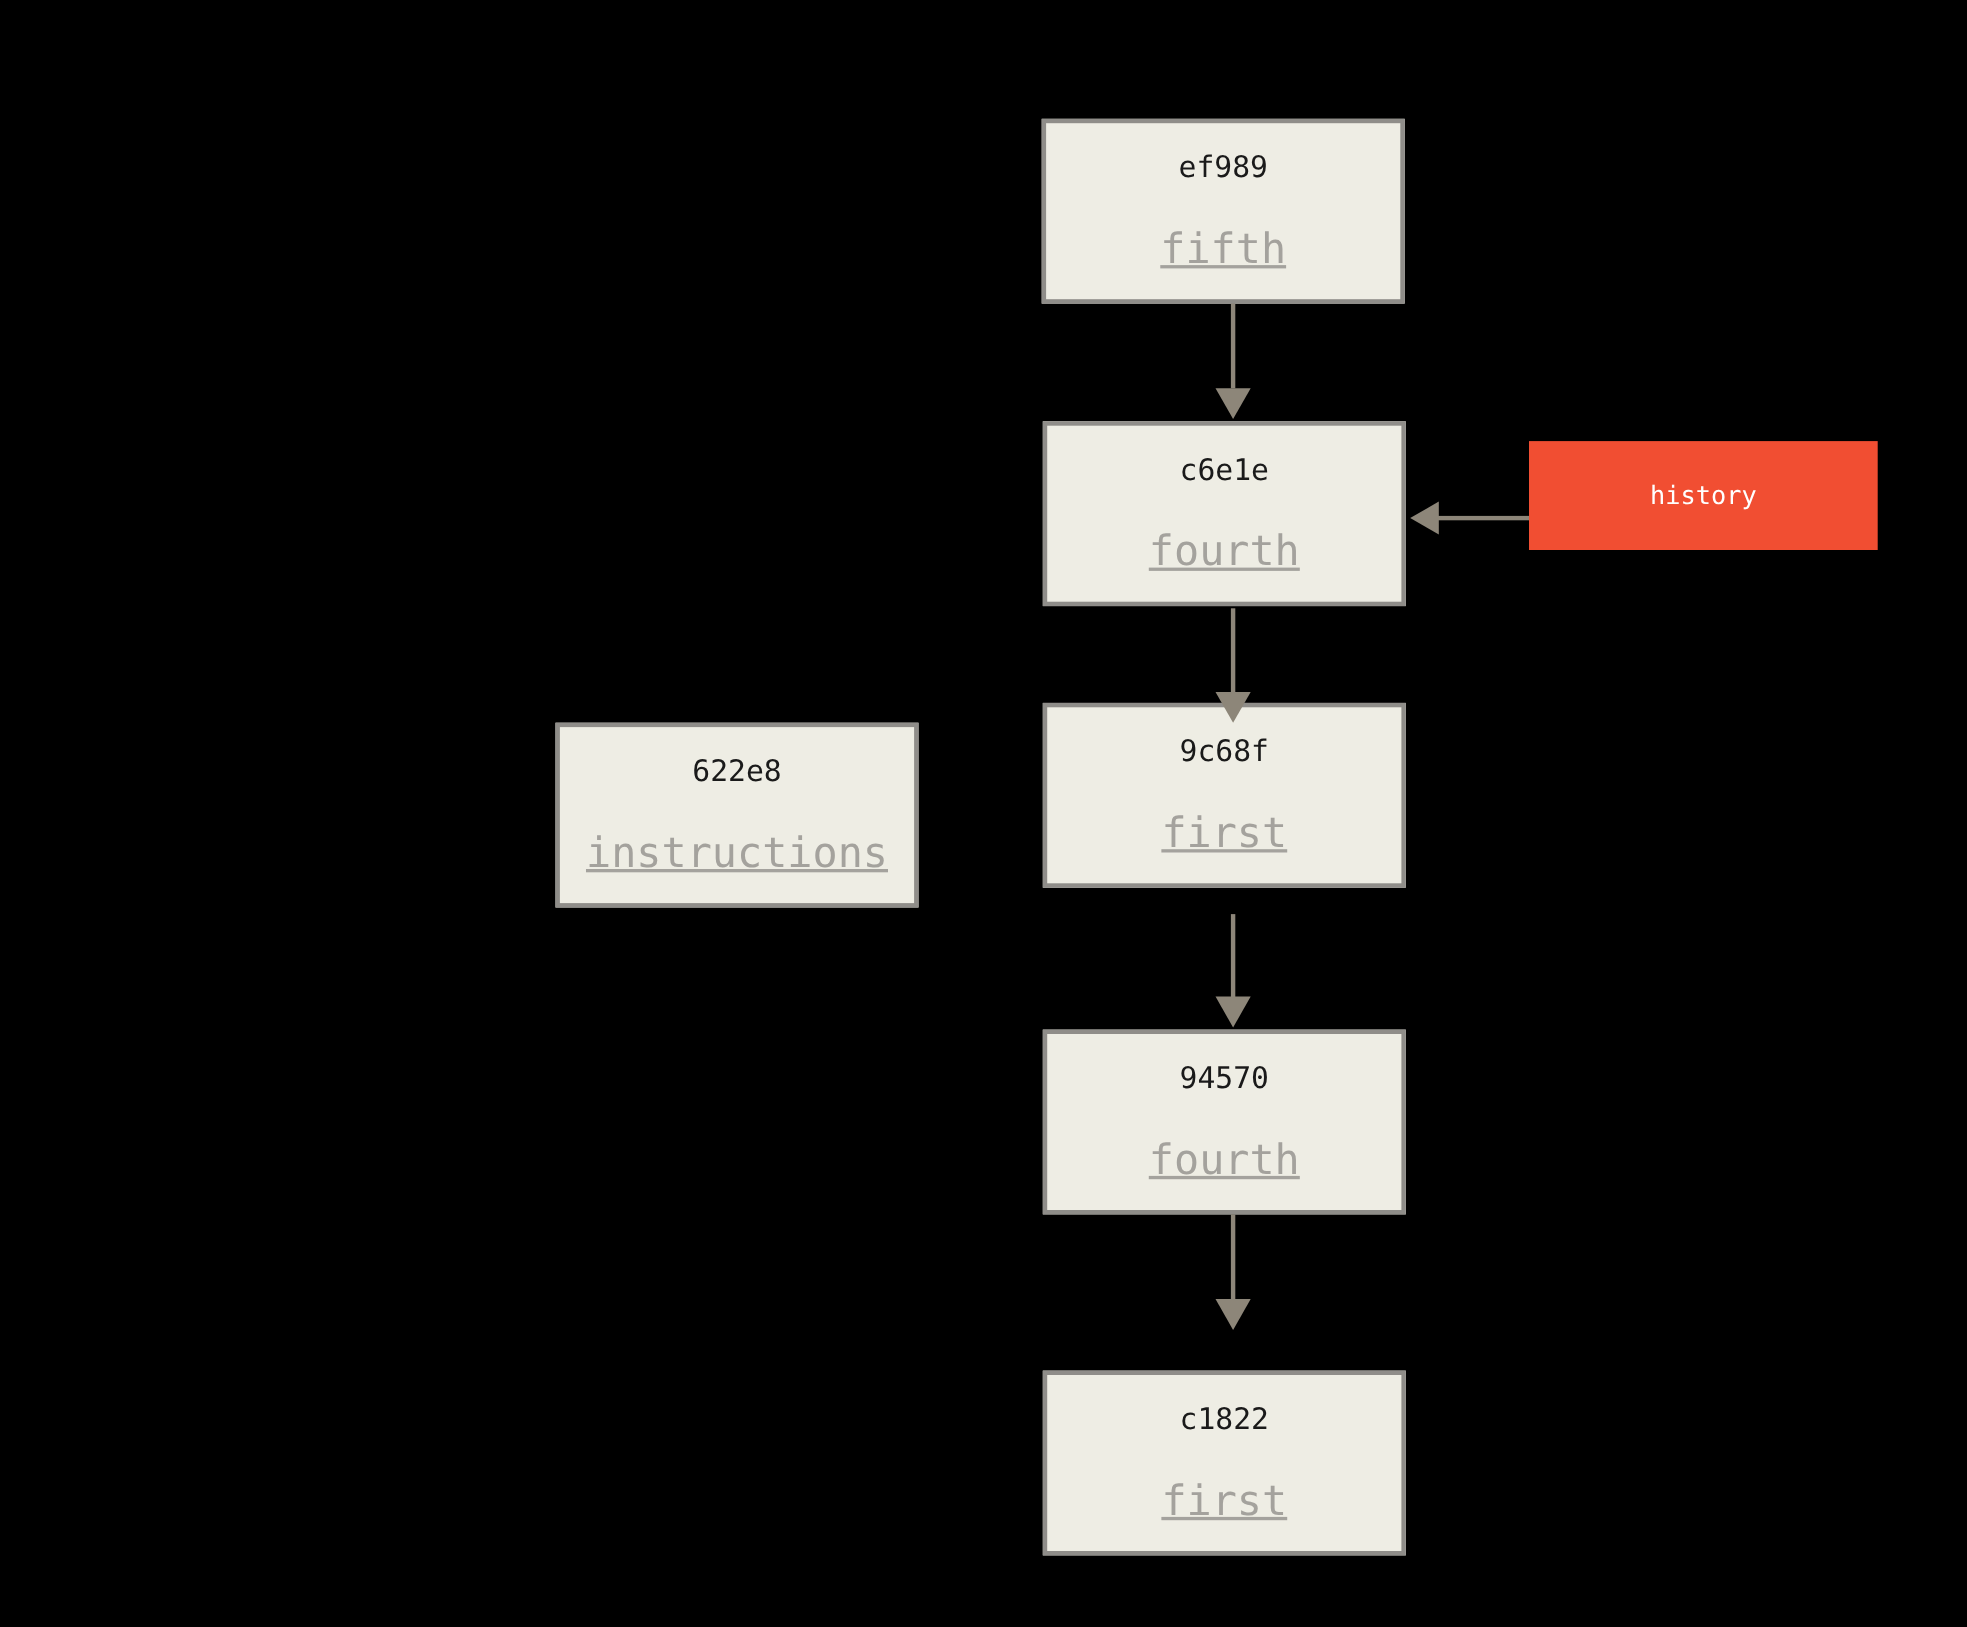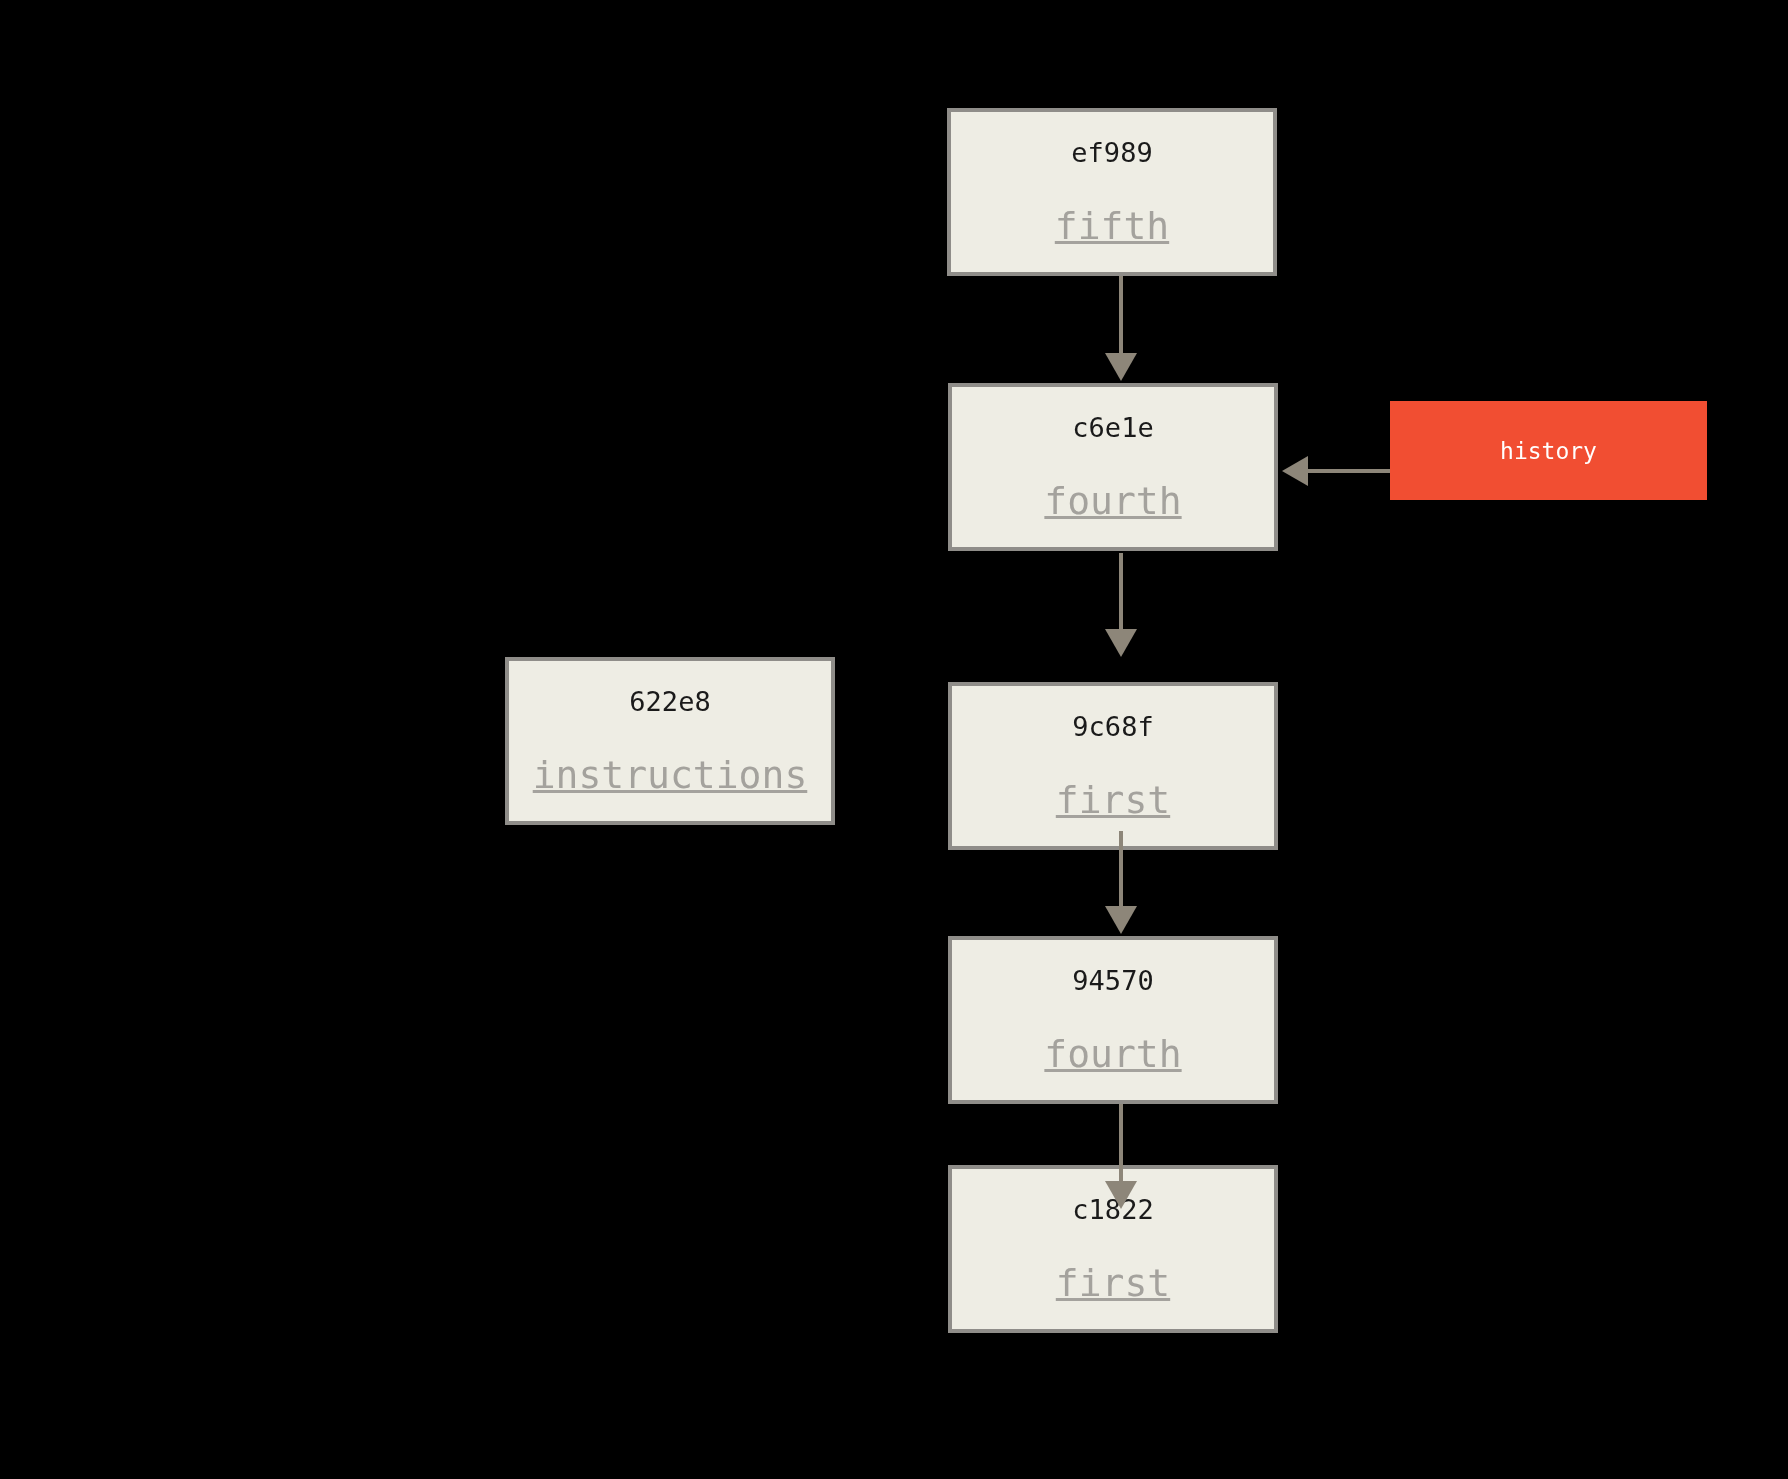--- a/index.html
+++ b/index.html
@@ -34,23 +34,23 @@
     flex-direction: column;
     justify-content: space-around;
     align-items: center;
     padding: 6px 0;
   }
   .box .hash  { color: var(--hash-text);  font-size: 27px; line-height: 1; }
   .box .label { color: var(--label-text); font-size: 38px; line-height: 1; text-decoration: underline; }
 
   .b-ef989 { left: 947px; top: 108px; }
   .b-c6e1e { left: 948px; top: 383px; }
-  .b-9c68f { left: 948px; top: 682px; text-align: right; }
+  .b-9c68f { left: 948px; top: 639px; text-align: right; }
   .b-94570 { left: 948px; top: 936px; }
-  .b-c1822 { left: 948px; top: 1165px; }
+  .b-c1822 { left: 948px; top: 1246px; }
   .b-622e8 { left: 505px; top: 657px; }
 
   
   .ref-box {
     position: absolute;
     left: 1390px; top: 401px;
     width: 317px; height: 99px;
     background: var(--ref-bg);
     color: var(--ref-text);
     display: flex;

